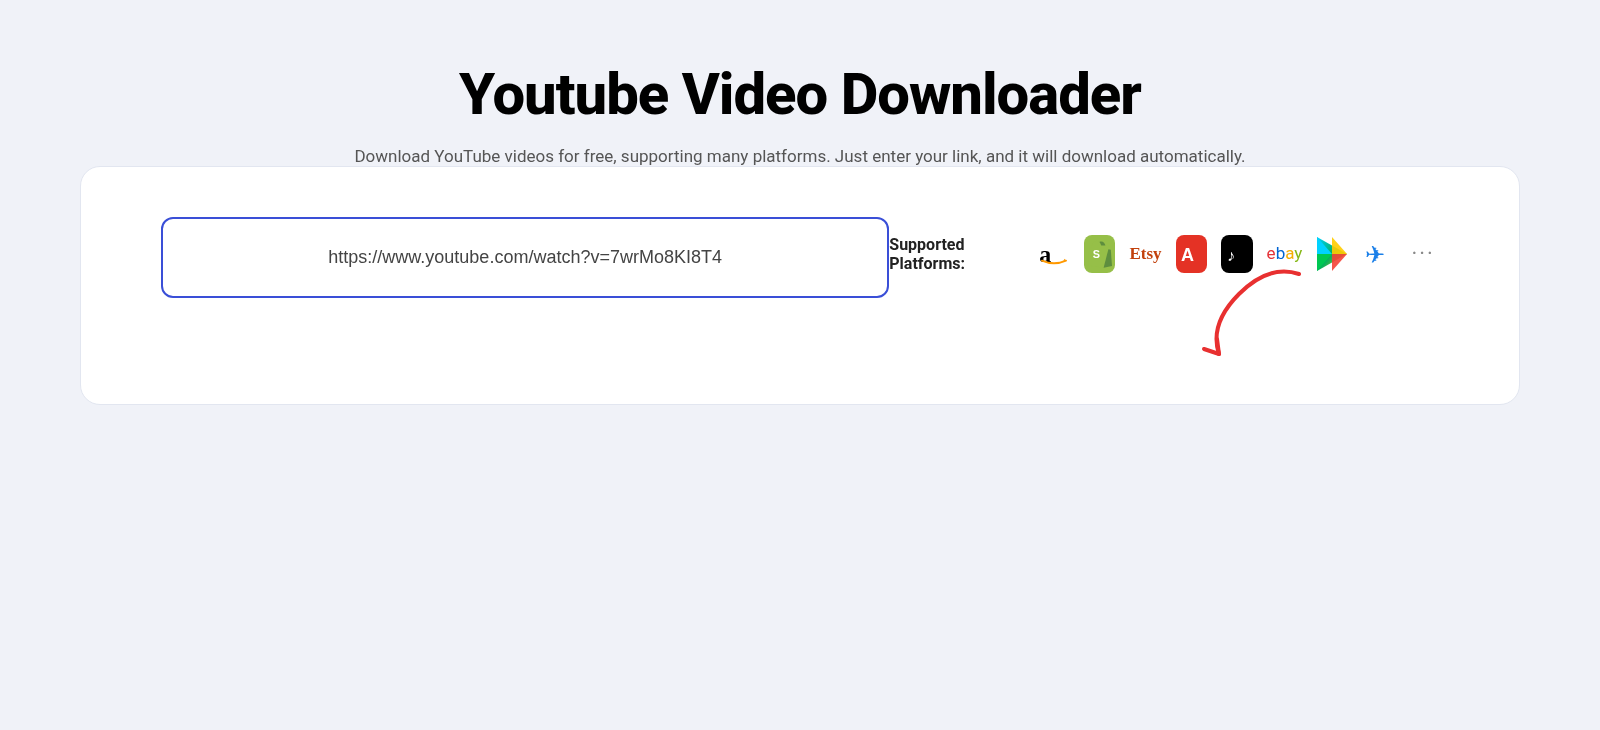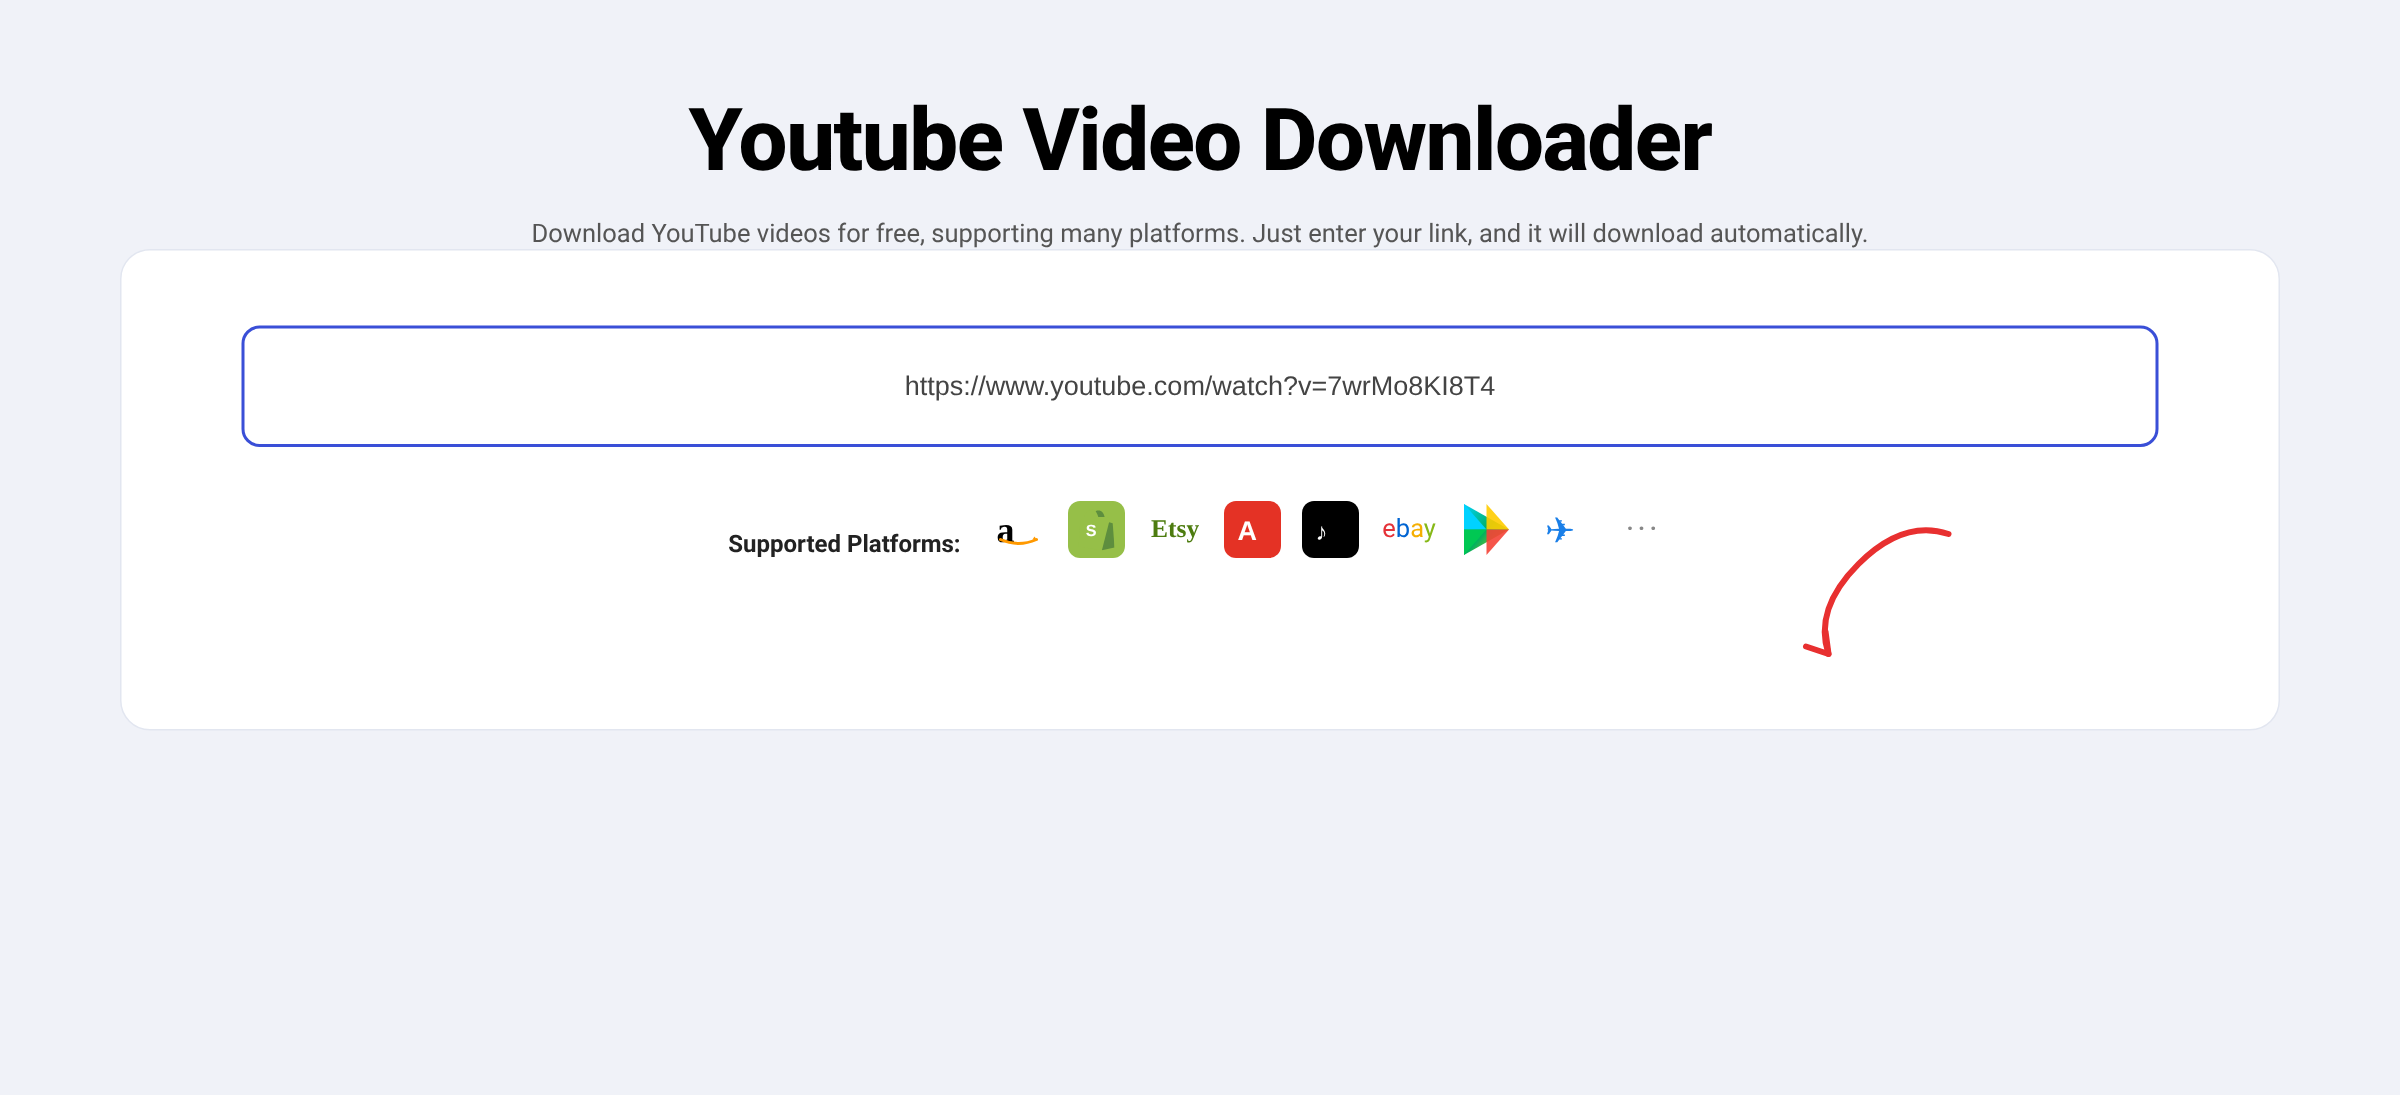--- a/index.html
+++ b/index.html
@@ -34,21 +34,20 @@
       text-align: center;
     }
 
     .main-card {
       background: #fff;
       border-radius: 20px;
       border: 1.5px solid #e2e6f0;
       width: 1440px;
       padding: 50px 80px 70px;
       display: flex;
-      flex-direction: column;
       align-items: center;
       position: relative;
     }
 
     .url-input {
       width: 100%;
       border: 2.5px solid #3a4fd7;
       border-radius: 12px;
       padding: 28px 40px;
       font-size: 18px;
@@ -159,21 +158,21 @@
     <div class="platform-shopify" title="Shopify">
       <svg width="24" height="28" viewBox="0 0 40 46" fill="none">
         <path d="M34 10 C33 9 31 9 30 9 L29 9 C28 5 26 2 22 2 C21 2 20 2 19 3 C17 1 15 0 13 1 C9 2 7 7 6 11 L4 12 C3 12 2 13 2 14 L0 42 L26 46 L40 43 Z" fill="#96bf48"></path>
         <path d="M22 2 C21 2 20 2 19 3 C20 4 21 6 22 9 L29 9 C28 5 26 2 22 2 Z" fill="#5e8e3e"></path>
         <path d="M26 46 L40 43 L38 16 L34 15 Z" fill="#5e8e3e"></path>
         <text x="8" y="30" font-size="18" fill="white" font-weight="bold" font-family="Arial">S</text>
       </svg>
     </div>
 
     <div class="platform-icon platform-etsy" title="Etsy">
-      <span style="color:#4d7c0f; font-size:17px; font-weight:700; font-family:Georgia,serif;">Etsy</span>
+      <span style="color:#c2410c; font-size:17px; font-weight:700; font-family:Georgia,serif;">Etsy</span>
     </div>
 
     <div class="platform-aliexpress" title="AliExpress">
       <svg width="24" height="24" viewBox="0 0 24 24">
         <text x="2" y="19" font-size="18" fill="white" font-weight="700" font-family="Arial">A</text>
       </svg>
     </div>
 
     <div class="platform-tiktok" title="TikTok">
       <svg width="22" height="22" viewBox="0 0 22 22">

